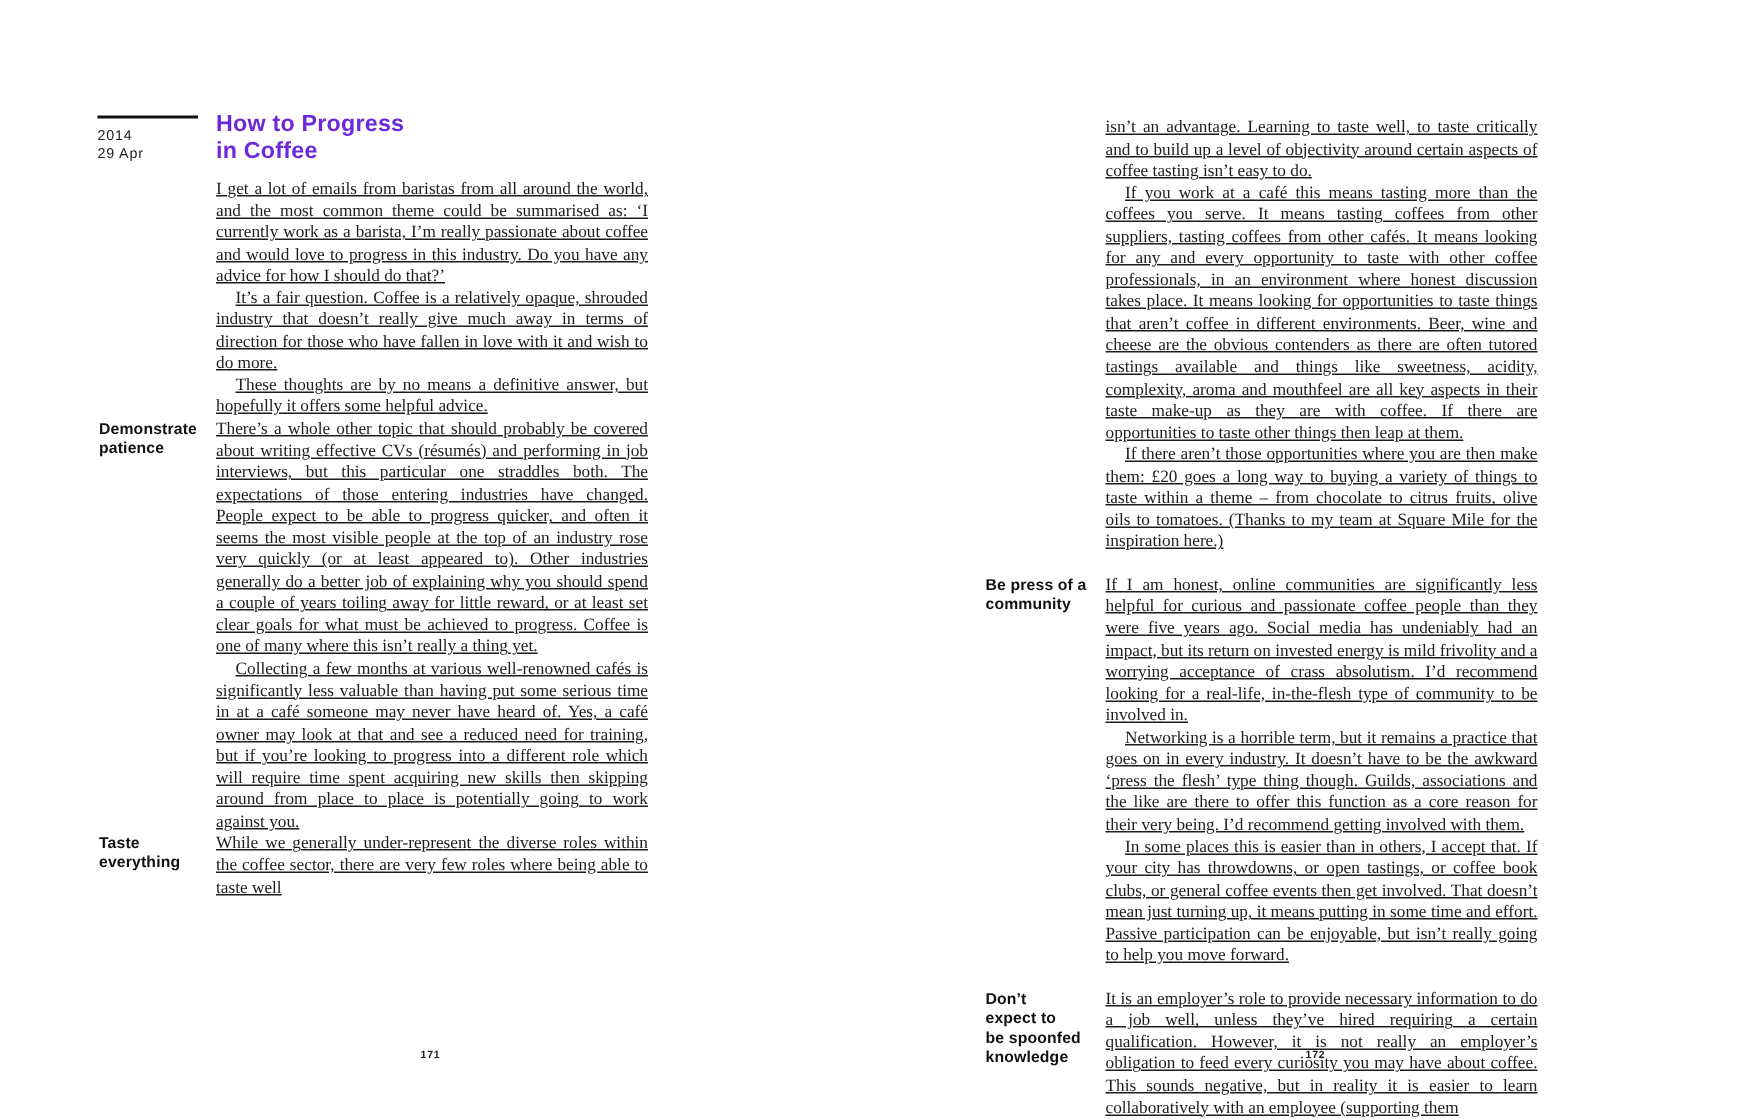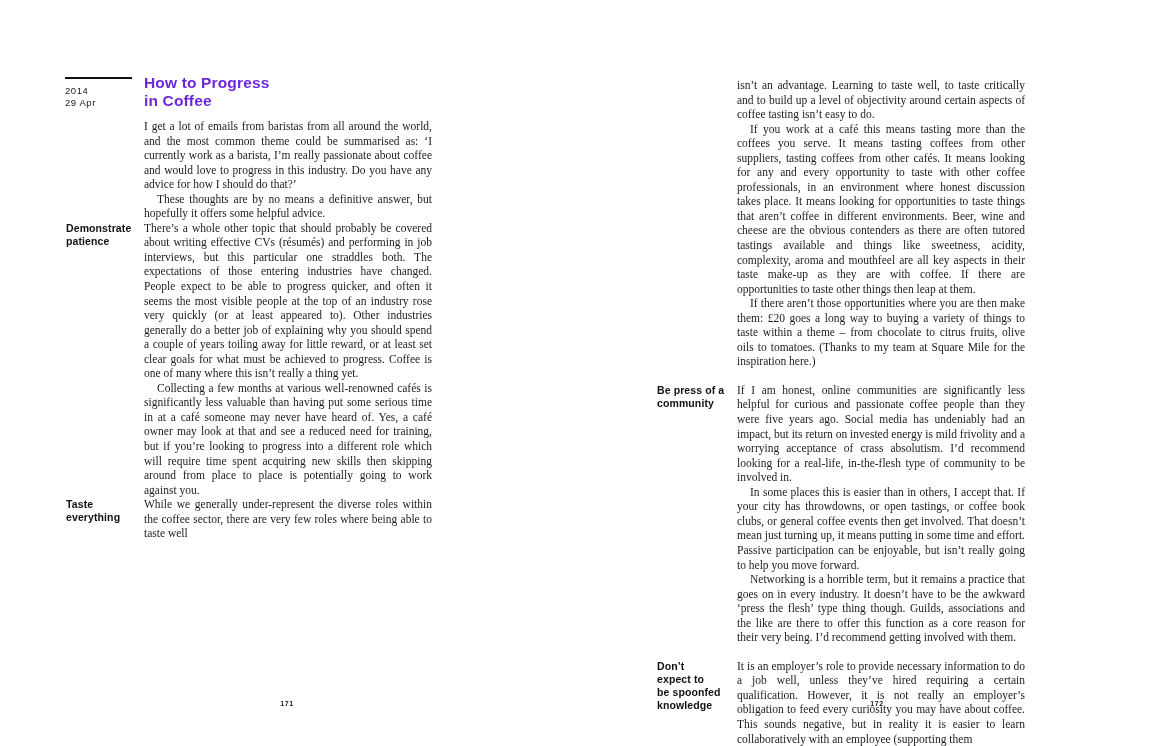--- a/index.html
+++ b/index.html
@@ -26,21 +26,21 @@
     font-family:"Liberation Sans", sans-serif;
     font-weight:bold; font-size:15.5px; line-height:18px;
     color:#6d28d9; letter-spacing:0.01em;
   }
 
   
   .column { position:absolute; }
   .column-left  { left:66px;  top:119px; width:366px; }
   .column-right { left:657px; top:78px;  width:368px; }
 
-  .section { position:relative; }
+  .section { position:relative;text-decoration:underline; }
   .column-left  .section { padding-left:78px; }
   .column-right .section { padding-left:80px; }
   .column-left  .section + .section { }
   .column-right .section + .section { margin-top:14px; }
 
   .section-heading {
     position:absolute; left:0; top:1px; width:76px;
     font-family:"Liberation Sans", sans-serif;
     font-weight:bold; font-size:10.5px; line-height:13px;
     color:#111111; letter-spacing:0.01em;
@@ -75,20 +75,21 @@
   <div class="page-title">
     <div>How to Progress</div>
     <div>in Coffee</div>
   </div>
 
   <div class="column column-left">
 
     <div class="section">
       <div class="section-body">
         <p>I get a lot of emails from baristas from all around the world, and the most common theme could be summarised as: ‘I currently work as a barista, I’m really passionate about coffee and would love to progress in this industry. Do you have any advice for how I should do that?’</p>
+        <p>It’s a fair question. Coffee is a relatively opaque, shrouded industry that doesn’t really give much away in terms of direction for those who have fallen in love with it and wish to do more.</p>
         <p>These thoughts are by no means a definitive answer, but hopefully it offers some helpful advice.</p>
       </div>
     </div>
 
     <div class="section">
       <div class="section-heading">
         <div>Demonstrate</div>
         <div>patience</div>
       </div>
       <div class="section-body">
@@ -121,22 +122,22 @@
       </div>
     </div>
 
     <div class="section">
       <div class="section-heading">
         <div>Be press of a</div>
         <div>community</div>
       </div>
       <div class="section-body">
         <p>If I am honest, online communities are significantly less helpful for curious and passionate coffee people than they were five years ago. Social media has undeniably had an impact, but its return on invested energy is mild frivolity and a worrying acceptance of crass absolutism. I’d recommend looking for a real-life, in-the-flesh type of community to be involved in.</p>
+        <p>Networking is a horrible term, but it remains a practice that goes on in every industry. It doesn’t have to be the awkward ‘press the flesh’ type thing though. Guilds, associations and the like are there to offer this function as a core reason for their very being. I’d recommend getting involved with them.</p>
         <p>In some places this is easier than in others, I accept that. If your city has throwdowns, or open tastings, or coffee book clubs, or general coffee events then get involved. That doesn’t mean just turning up, it means putting in some time and effort. Passive participation can be enjoyable, but isn’t really going to help you move forward.</p>
-        <p>Networking is a horrible term, but it remains a practice that goes on in every industry. It doesn’t have to be the awkward ‘press the flesh’ type thing though. Guilds, associations and the like are there to offer this function as a core reason for their very being. I’d recommend getting involved with them.</p>
       </div>
     </div>
 
     <div class="section">
       <div class="section-heading">
         <div>Don’t</div>
         <div>expect to</div>
         <div>be spoonfed</div>
         <div>knowledge</div>
       </div>

